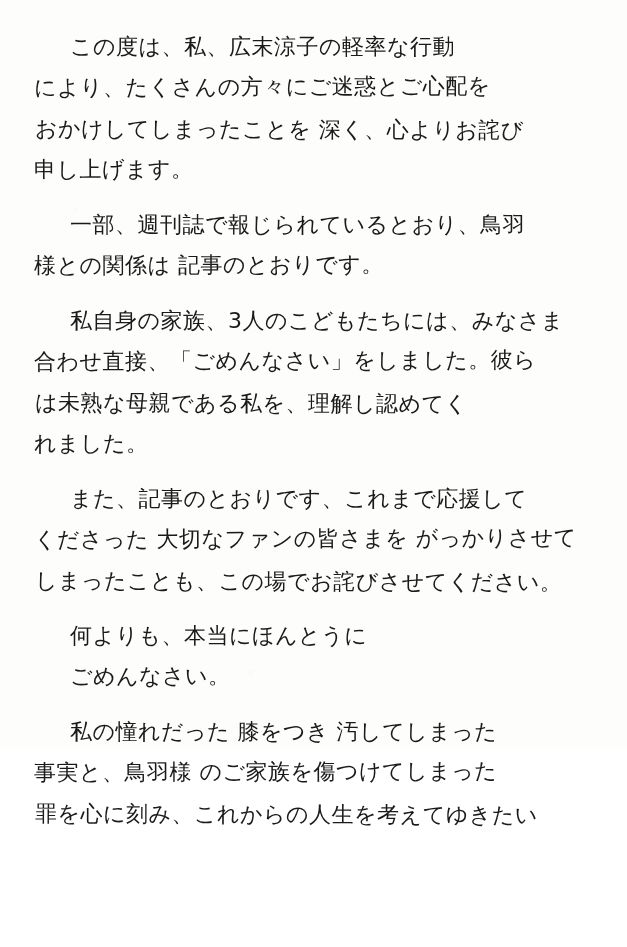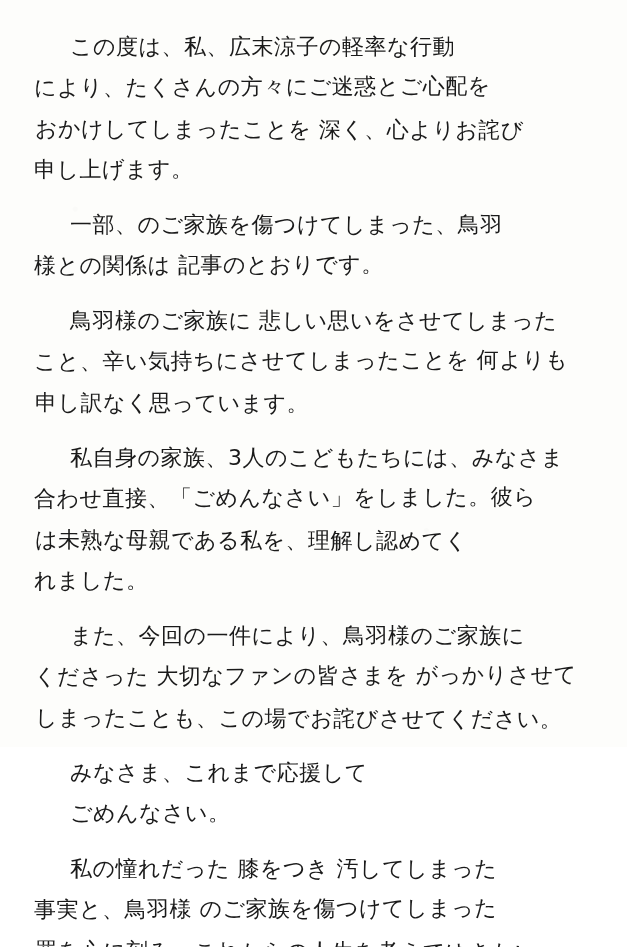--- a/index.html
+++ b/index.html
@@ -62,45 +62,40 @@
   <div class="letter-body">
 
     <div class="para">
       <div class="line indent">この度は、私、広末涼子の軽率な行動</div>
       <div class="line">により、たくさんの方々にご迷惑とご心配を</div>
       <div class="line">おかけしてしまったことを 深く、心よりお詫び</div>
       <div class="line">申し上げます。</div>
     </div>
 
     <div class="para">
-      <div class="line indent">一部、のご家族を傷つけてしまった、鳥羽</div>
+      <div class="line indent">一部、週刊誌で報じられているとおり、鳥羽</div>
       <div class="line">様との関係は 記事のとおりです。</div>
     </div>
 
-    <div class="para">
-      <div class="line indent">鳥羽様のご家族に 悲しい思いをさせてしまった</div>
-      <div class="line">こと、辛い気持ちにさせてしまったことを 何よりも</div>
-      <div class="line">申し訳なく思っています。</div>
-    </div>
 
     <div class="para">
       <div class="line indent">私自身の家族、3人のこどもたちには、みなさま</div>
       <div class="line">合わせ直接、「ごめんなさい」をしました。彼ら</div>
       <div class="line">は未熟な母親である私を、理解し認めてく</div>
       <div class="line">れました。</div>
     </div>
 
     <div class="para">
-      <div class="line indent">また、今回の一件により、鳥羽様のご家族に</div>
+      <div class="line indent">また、記事のとおりです、これまで応援して</div>
       <div class="line">くださった 大切なファンの皆さまを がっかりさせて</div>
       <div class="line">しまったことも、この場でお詫びさせてください。</div>
     </div>
 
     <div class="para">
-      <div class="line indent">みなさま、これまで応援して</div>
+      <div class="line indent">何よりも、本当にほんとうに</div>
       <div class="line indent">ごめんなさい。</div>
     </div>
 
     <div class="para">
       <div class="line indent">私の憧れだった 膝をつき 汚してしまった</div>
       <div class="line">事実と、鳥羽様 のご家族を傷つけてしまった</div>
       <div class="line">罪を心に刻み、これからの人生を考えてゆきたい</div>
 
     </div>
 

